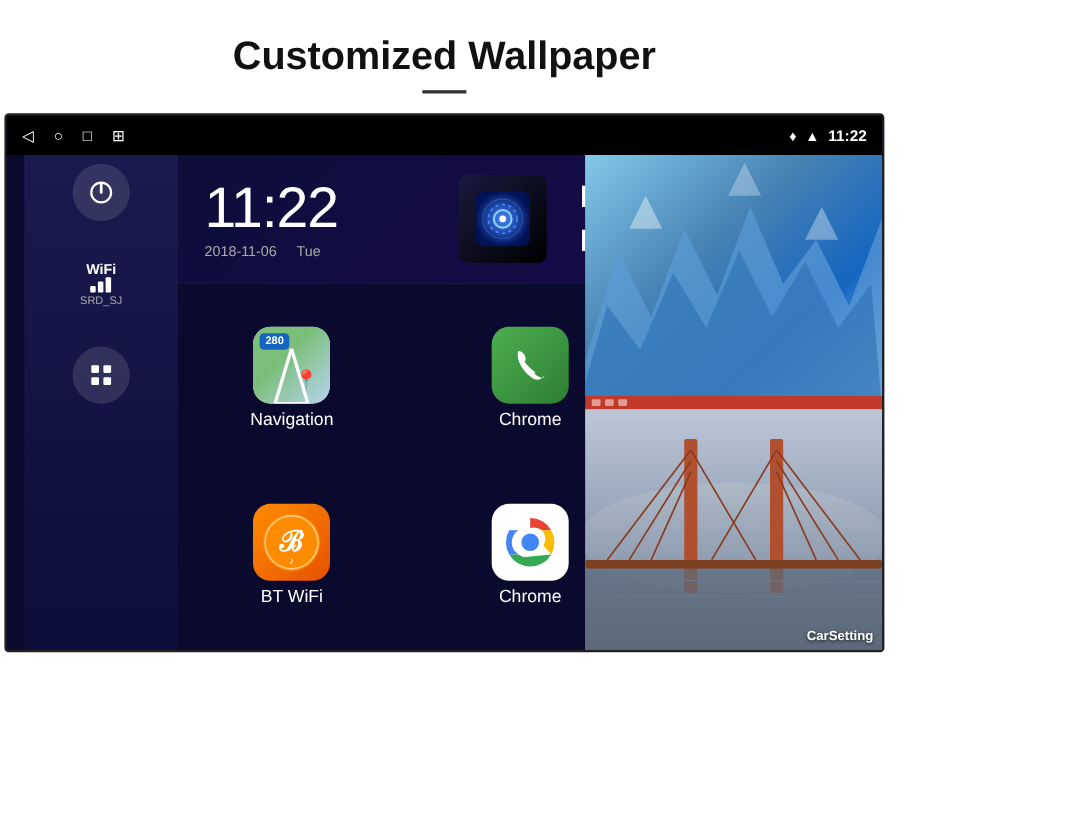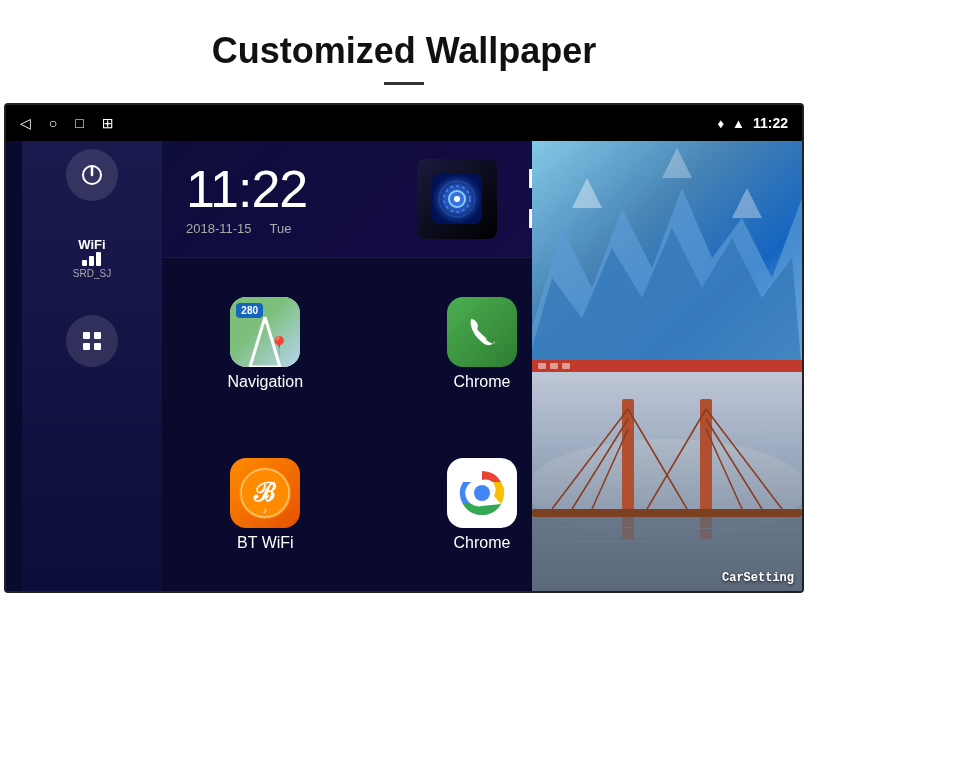--- a/index.html
+++ b/index.html
@@ -450,21 +450,21 @@
             </svg>
           </div>
         </div>
 
         <div class="center-panel">
 
           <div class="clock-area">
             <div class="clock-block">
               <span class="clock-time">11:22</span>
               <div class="clock-date">
-                <span>2018-11-15</span>
+                <span>2018-11-06</span>
                 <span>Tue</span>
               </div>
             </div>
 
             <div class="media-widget">
 
               <svg width="50" height="50" viewBox="0 0 50 50">
                 <defs>
                   <radialGradient id="radioGrad" cx="50%" cy="50%" r="50%">
                     <stop offset="0%" style="stop-color:#4488ff;stop-opacity:1"></stop>
@@ -606,21 +606,21 @@
               <polygon points="200,90 215,60 230,90" fill="white" opacity="0.35"></polygon>
             </svg>
           </div>
 
           <div class="thumb-top-bar">
             <div class="thumb-bar-dot"></div>
             <div class="thumb-bar-dot"></div>
             <div class="thumb-bar-dot"></div>
           </div>
 
-          <div class="thumb thumb-bridge" style="position:relative;font-family:Liberation Mono, monospace;">
+          <div class="thumb thumb-bridge" style="position:relative;">
             <svg width="270" height="100%" viewBox="0 0 270 225" preserveAspectRatio="xMidYMid slice" style="position:absolute;top:0;left:0;width:100%;height:100%;">
               <defs>
                 <linearGradient id="skyGrad" x1="0" y1="0" x2="0" y2="1">
                   <stop offset="0%" style="stop-color:#c0c8d8"></stop>
                   <stop offset="60%" style="stop-color:#8898b0"></stop>
                   <stop offset="100%" style="stop-color:#606878"></stop>
                 </linearGradient>
                 <linearGradient id="fogGrad" x1="0" y1="0" x2="0" y2="1">
                   <stop offset="0%" style="stop-color:#b0bcc8;stop-opacity:0.8"></stop>
                   <stop offset="100%" style="stop-color:#909aaa;stop-opacity:0.4"></stop>

